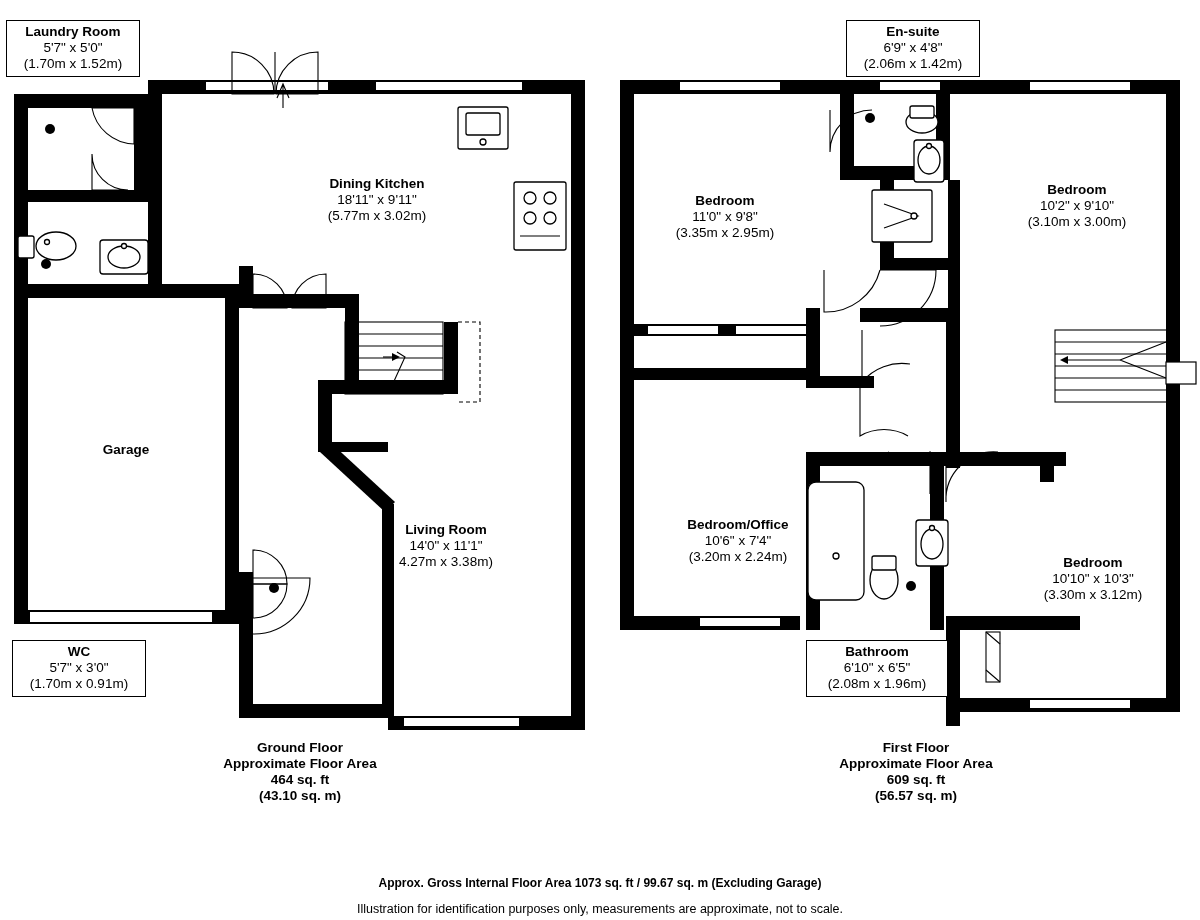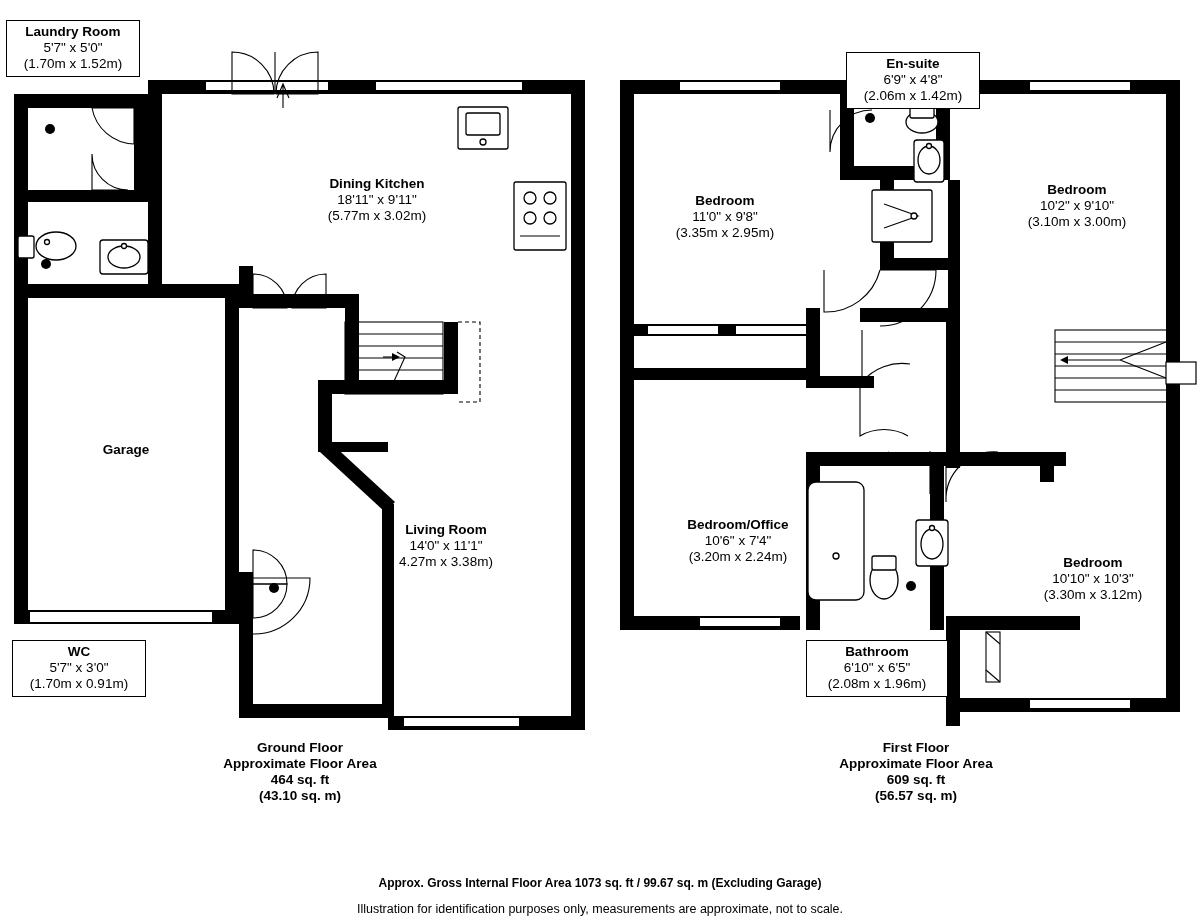--- a/index.html
+++ b/index.html
@@ -242,21 +242,21 @@
 </div>
 
 
 <div class="label" style="left:190px;top:728px;width:220px;font-weight:bold;">
   <div>Ground Floor</div>
   <div>Approximate Floor Area</div>
   <div>464 sq. ft</div>
   <div>(43.10 sq. m)</div>
 </div>
 
-<div class="label boxed" style="left:846px;top:8px;width:118px;margin-top:32px;">
+<div class="label boxed" style="left:846px;top:8px;width:118px;">
   <div class="t">En-suite</div>
   <div>6'9" x 4'8"</div>
   <div>(2.06m x 1.42m)</div>
 </div>
 
 <div class="label" style="left:650px;top:181px;width:150px;">
   <div class="t">Bedroom</div>
   <div>11'0" x 9'8"</div>
   <div>(3.35m x 2.95m)</div>
 </div>

